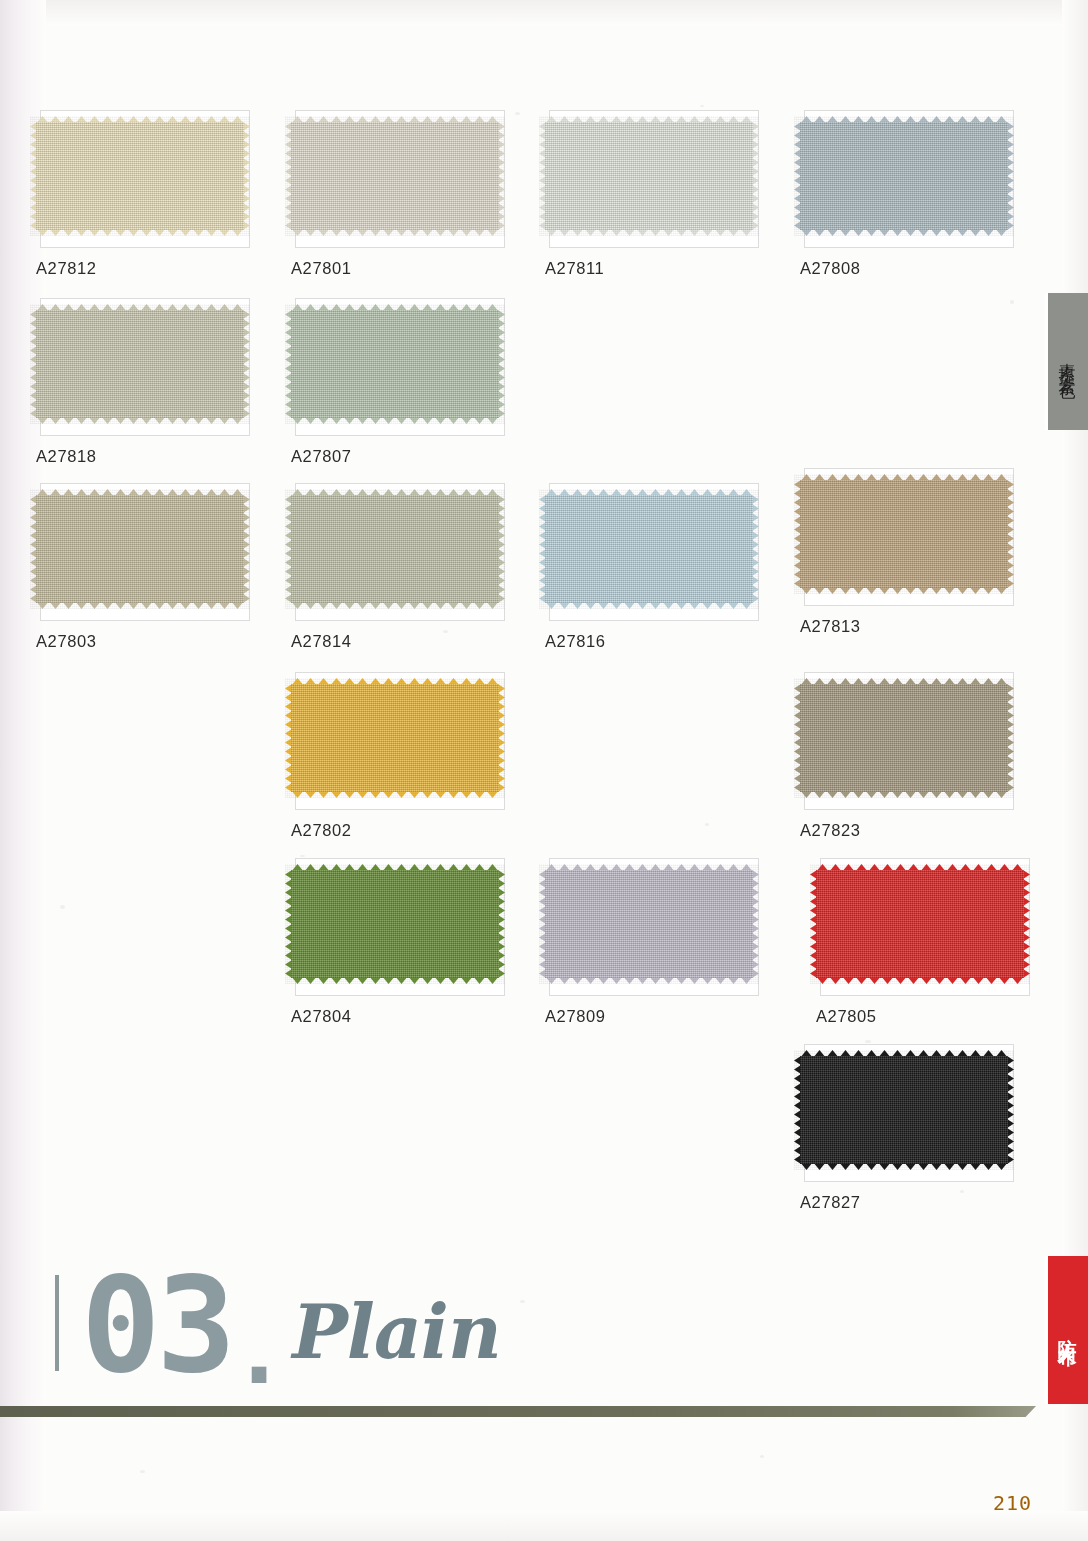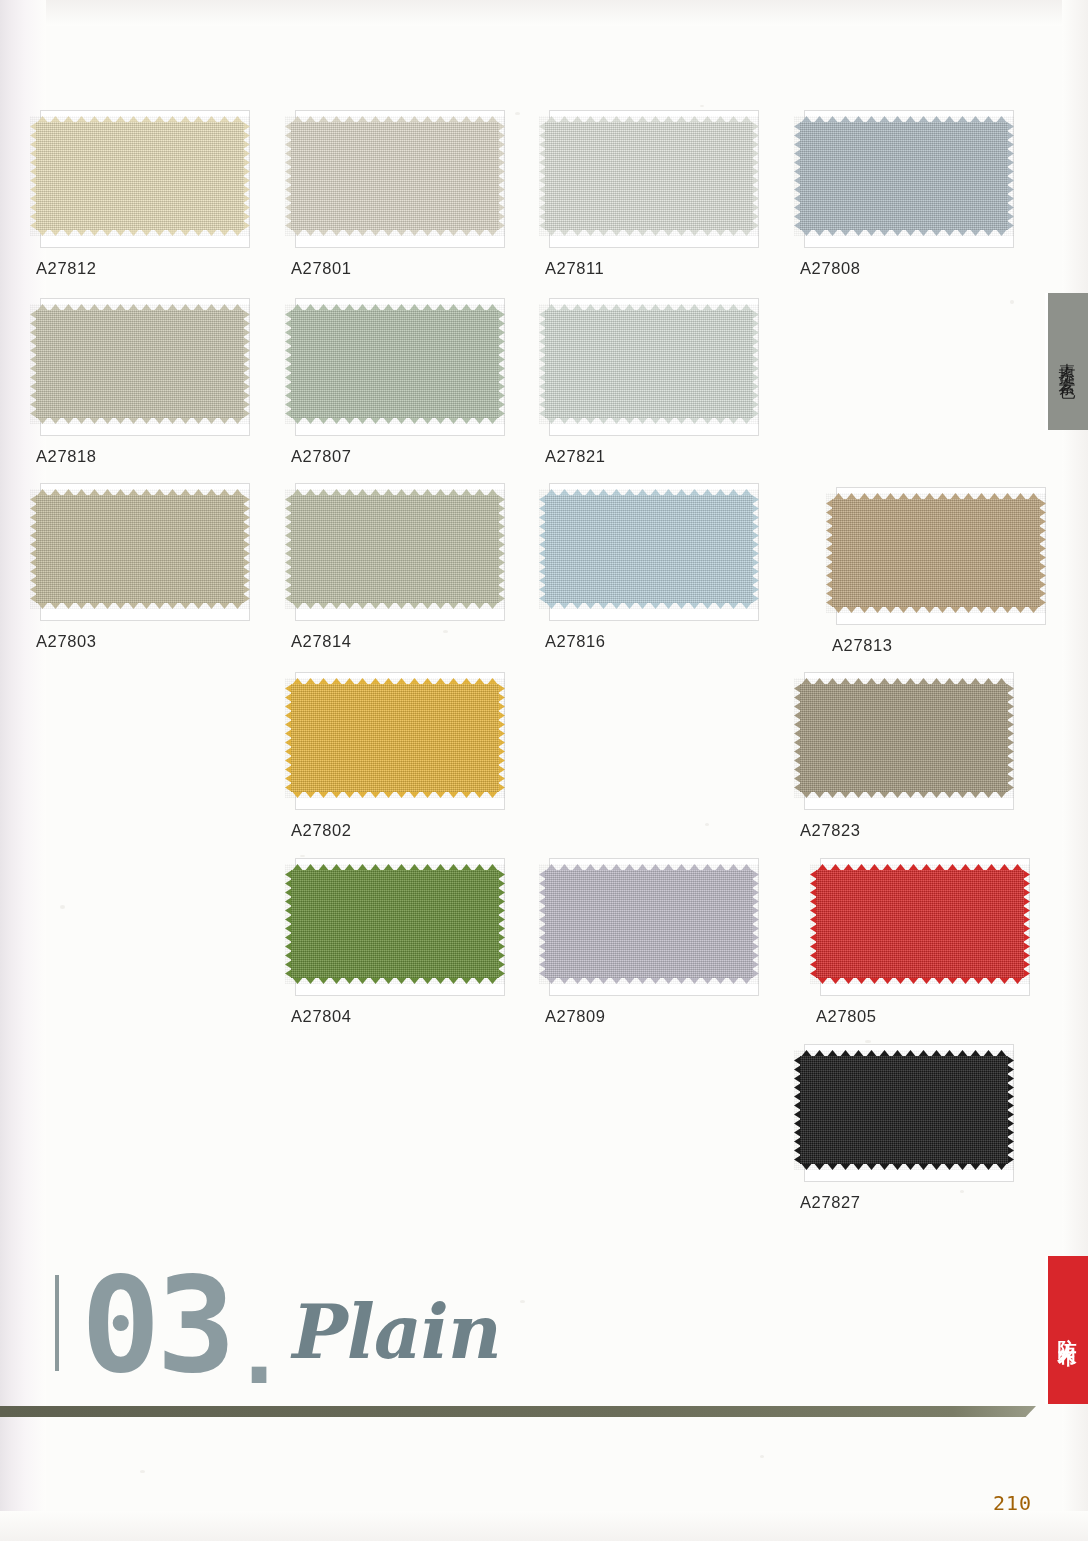--- a/index.html
+++ b/index.html
@@ -257,34 +257,20 @@
             <div class="pink-top"></div>
             <div class="pink-bot"></div>
             <div class="pink-left"></div>
             <div class="pink-right"></div>
             <div class="body"></div>
             <div class="weave"></div>
           </div>
         </div>
         <div class="code">A27807</div>
       </div>
-      <div class="cell" style="left: 545px; top: 296px;">
-        <div class="swatch-wrap">
-          <div class="backing"></div>
-          <div class="fabric" style="--c: #d8dfd9;">
-            <div class="pink-top"></div>
-            <div class="pink-bot"></div>
-            <div class="pink-left"></div>
-            <div class="pink-right"></div>
-            <div class="body"></div>
-            <div class="weave"></div>
-          </div>
-        </div>
-        <div class="code">A27821</div>
-      </div>
       <div class="cell" style="left: 36px; top: 481px;">
         <div class="swatch-wrap">
           <div class="backing"></div>
           <div class="fabric" style="--c: #c7bfa2;">
             <div class="pink-top"></div>
             <div class="pink-bot"></div>
             <div class="pink-left"></div>
             <div class="pink-right"></div>
             <div class="body"></div>
             <div class="weave"></div>
@@ -313,21 +299,21 @@
             <div class="pink-top"></div>
             <div class="pink-bot"></div>
             <div class="pink-left"></div>
             <div class="pink-right"></div>
             <div class="body"></div>
             <div class="weave"></div>
           </div>
         </div>
         <div class="code">A27816</div>
       </div>
-      <div class="cell" style="left: 800px; top: 485px; margin-left: 32px;">
+      <div class="cell" style="left: 800px; top: 466px;">
         <div class="swatch-wrap">
           <div class="backing"></div>
           <div class="fabric" style="--c: #bfa884;">
             <div class="pink-top"></div>
             <div class="pink-bot"></div>
             <div class="pink-left"></div>
             <div class="pink-right"></div>
             <div class="body"></div>
             <div class="weave"></div>
           </div>

